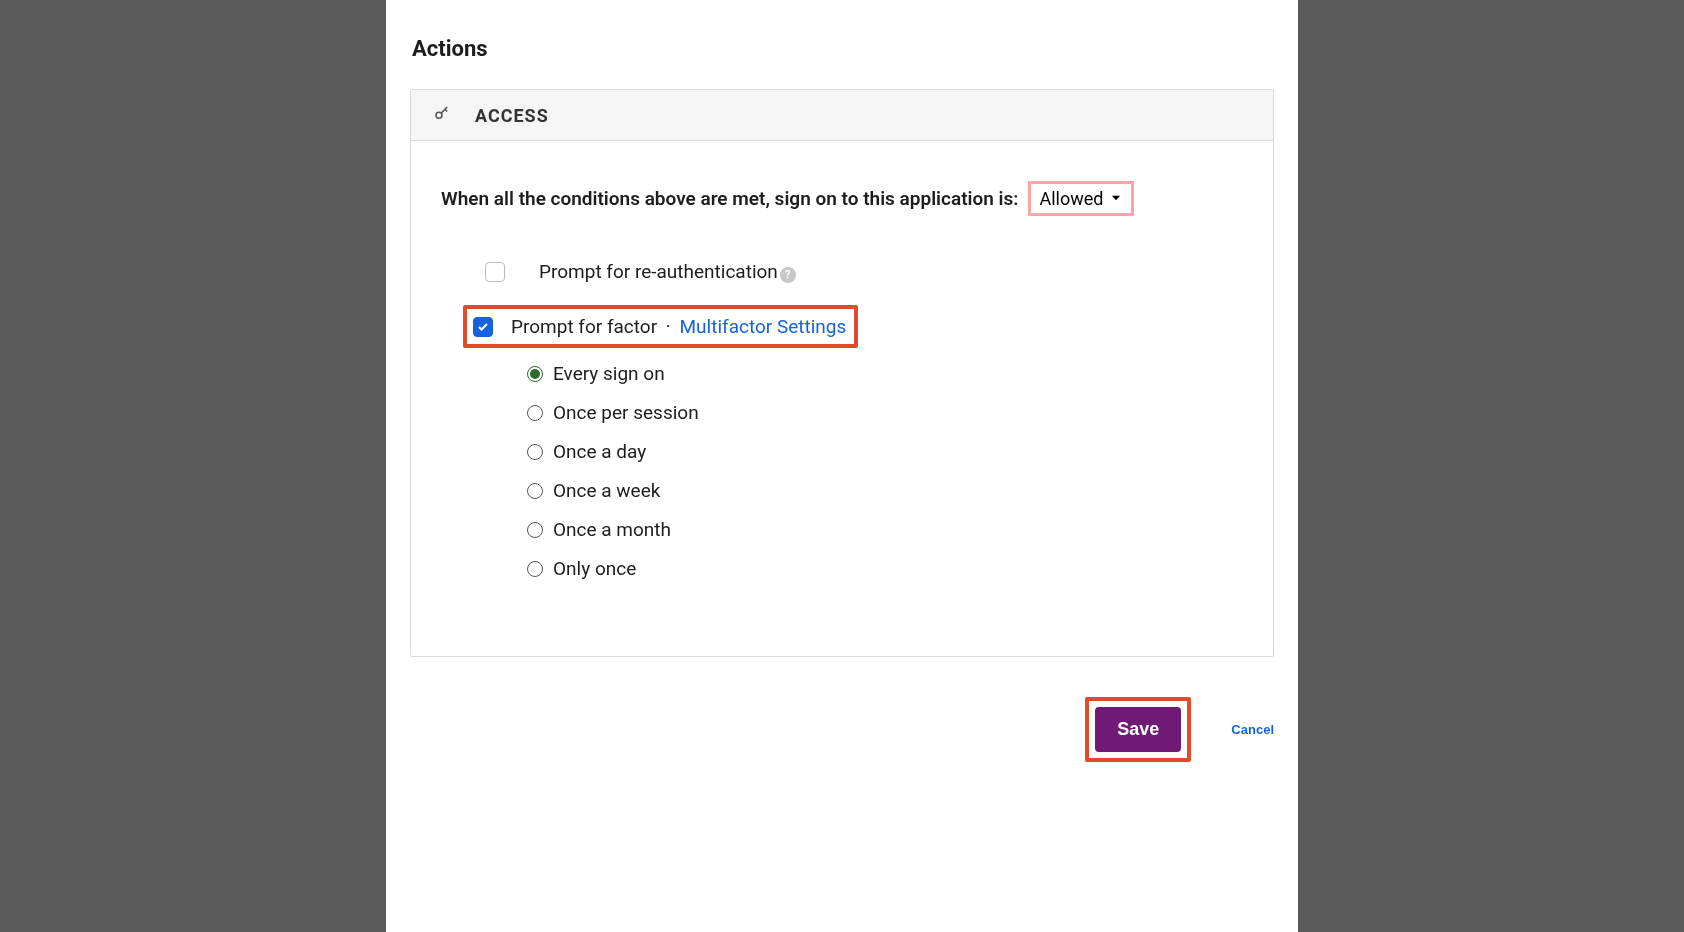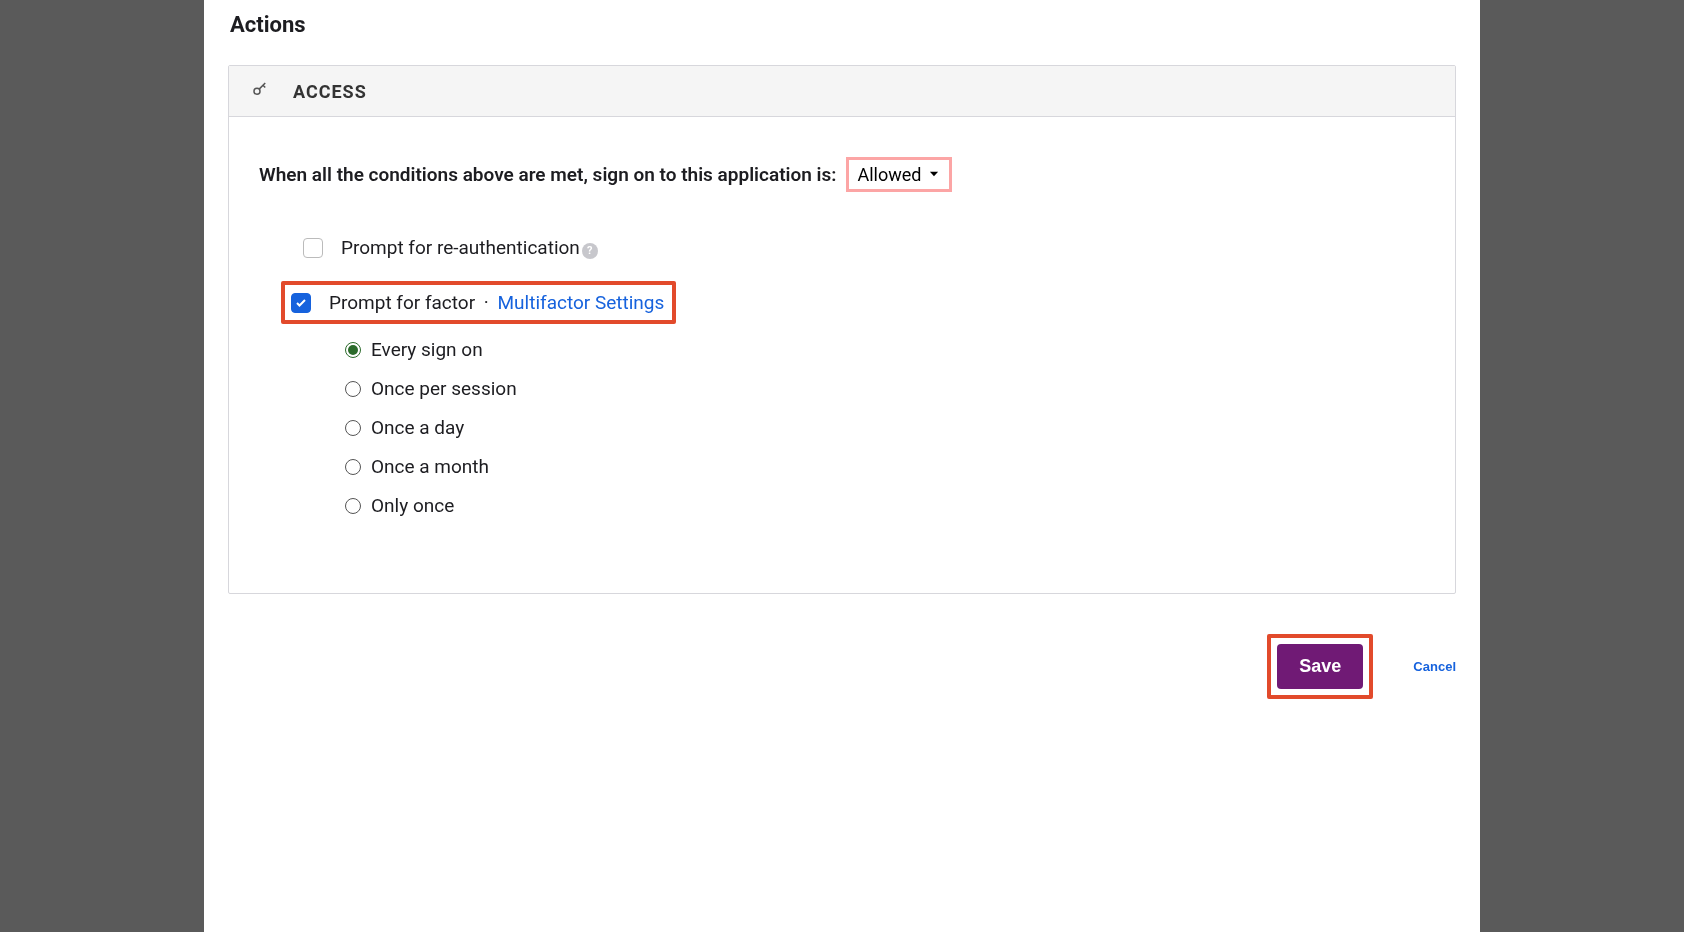--- a/index.html
+++ b/index.html
@@ -9,24 +9,24 @@
     }
     body {
       font-family: -apple-system, BlinkMacSystemFont, "Segoe UI", Roboto, Helvetica, Arial, sans-serif;
       background: #5a5a5a;
       width: 1684px;
       height: 932px;
       overflow: hidden;
     }
     .modal {
       background: #fff;
-      width: 1276px;
+      width: 912px;
       margin: 0 auto;
       height: 932px;
-      padding: 12px 0 0 0;
+      padding: 36px 0 0 0;
     }
     .content {
       padding: 0 24px;
     }
     .heading {
       font-size: 22px;
       font-weight: 700;
       color: #1d1d21;
       margin-bottom: 28px;
       padding-left: 2px;
@@ -74,21 +74,21 @@
       gap: 6px;
       font-size: 18px;
       cursor: pointer;
     }
     .chevron-down {
       display: inline-block;
     }
     .option-row {
       display: flex;
       align-items: center;
-      gap: 18px;
+      gap: 34px;
       margin-left: 44px;
       margin-bottom: 22px;
     }
     .checkbox {
       width: 20px;
       height: 20px;
       border: 1.5px solid #bbb;
       border-radius: 4px;
       display: flex;
       align-items: center;
@@ -269,20 +269,24 @@
           <div class="radio-row">
             <span class="radio"></span>
             <span class="radio-label">Once per session</span>
           </div>
           <div class="radio-row">
             <span class="radio"></span>
             <span class="radio-label">Once a day</span>
           </div>
           <div class="radio-row">
             <span class="radio"></span>
+            <span class="radio-label">Once a week</span>
+          </div>
+          <div class="radio-row">
+            <span class="radio"></span>
             <span class="radio-label">Once a month</span>
           </div>
           <div class="radio-row">
             <span class="radio"></span>
             <span class="radio-label">Only once</span>
           </div>
         </div>
       </div>
     </div>
   </div>

